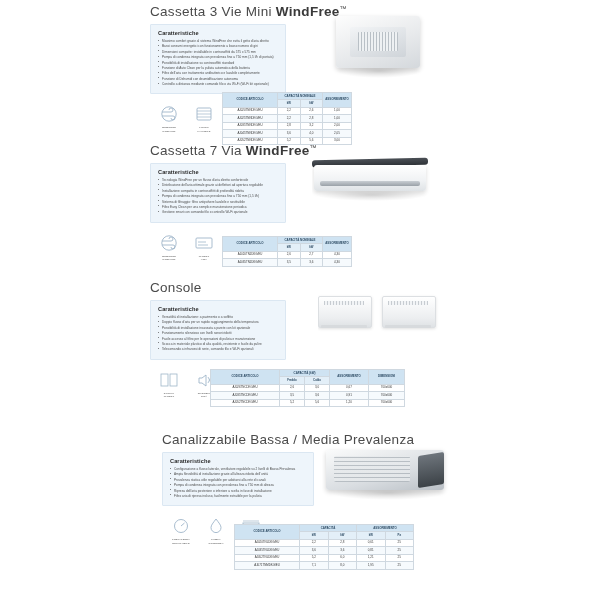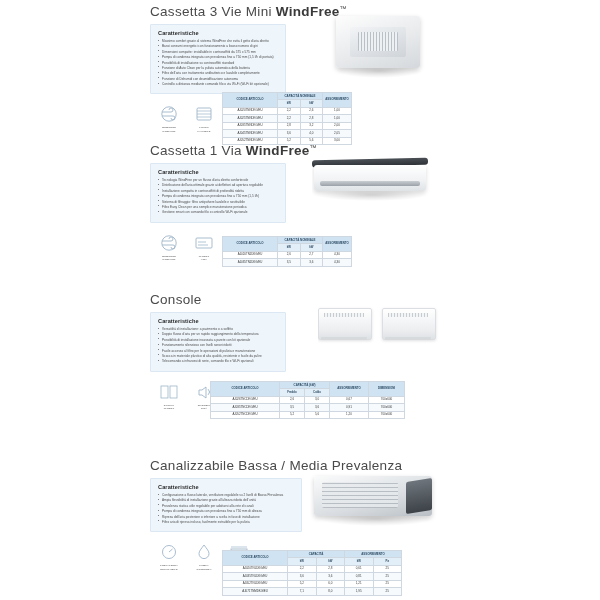--- a/index.html
+++ b/index.html
@@ -357,21 +357,21 @@
             <td>5,6</td>
             <td>3,00</td>
           </tr>
         </tbody>
       </table>
     </div>
   </div>
 
   <div class="section" style="position:absolute; left:0; top:143px; width:600px;">
     <h2 class="sec-title">
-      <span>Cassetta 1 Via </span><span class="bold">WindFree</span><span class="sup">™</span>
+      <span>Cassetta 7 Via </span><span class="bold">WindFree</span><span class="sup">™</span>
     </h2>
 
     <div class="feat-box" style="width:136px;">
       <div class="feat-title">Caratteristiche</div>
       <ul class="feat-list">
         <li>Tecnologia WindFree per un flusso d'aria diretto confortevole</li>
         <li>Distribuzione dell'aria ottimale grazie ai deflettori ad apertura regolabile</li>
         <li>Installazione compatta in controsoffitti di profondità ridotta</li>
         <li>Pompa di condensa integrata con prevalenza fino a 750 mm (1,5 l/h)</li>
         <li>Sistema di filtraggio: filtro antipolvere lavabile e sostituibile</li>
@@ -444,21 +444,21 @@
             <td class="model">AJ035TNJDKG/EU</td>
             <td>3,5</td>
             <td>3,6</td>
             <td>4,30</td>
           </tr>
         </tbody>
       </table>
     </div>
   </div>
 
-  <div class="section" style="position:absolute; left:0; top:292px; width:599px;">
+  <div class="section" style="position:absolute; left:0; top:280px; width:599px;">
     <h2 class="sec-title">
       <span>Console</span>
     </h2>
 
     <div class="feat-box" style="width:136px;">
       <div class="feat-title">Caratteristiche</div>
       <ul class="feat-list">
         <li>Versatilità di installazione: a pavimento o a soffitto</li>
         <li>Doppio flusso d'aria per un rapido raggiungimento della temperatura</li>
         <li>Possibilità di installazione incassata a parete con kit opzionale</li>
@@ -548,21 +548,21 @@
             <td>5,2</td>
             <td>5,6</td>
             <td>1,20</td>
             <td>700x600</td>
           </tr>
         </tbody>
       </table>
     </div>
   </div>
 
-  <div class="section" style="position:absolute; left:0; top:432px; width:532px;margin-top:26px;">
+  <div class="section" style="position:absolute; left:12px; top:432px; width:532px;">
     <h2 class="sec-title">
       <span>Canalizzabile Bassa / Media Prevalenza</span>
     </h2>
 
     <div class="feat-box" style="width:152px;">
       <div class="feat-title">Caratteristiche</div>
       <ul class="feat-list">
         <li>Configurazione a flusso laterale, ventilatore regolabile su 2 livelli di Bassa Prevalenza</li>
         <li>Ampia flessibilità di installazione grazie all'altezza ridotta dell'unità</li>
         <li>Prevalenza statica utile regolabile per adattarsi alla rete di canali</li>

